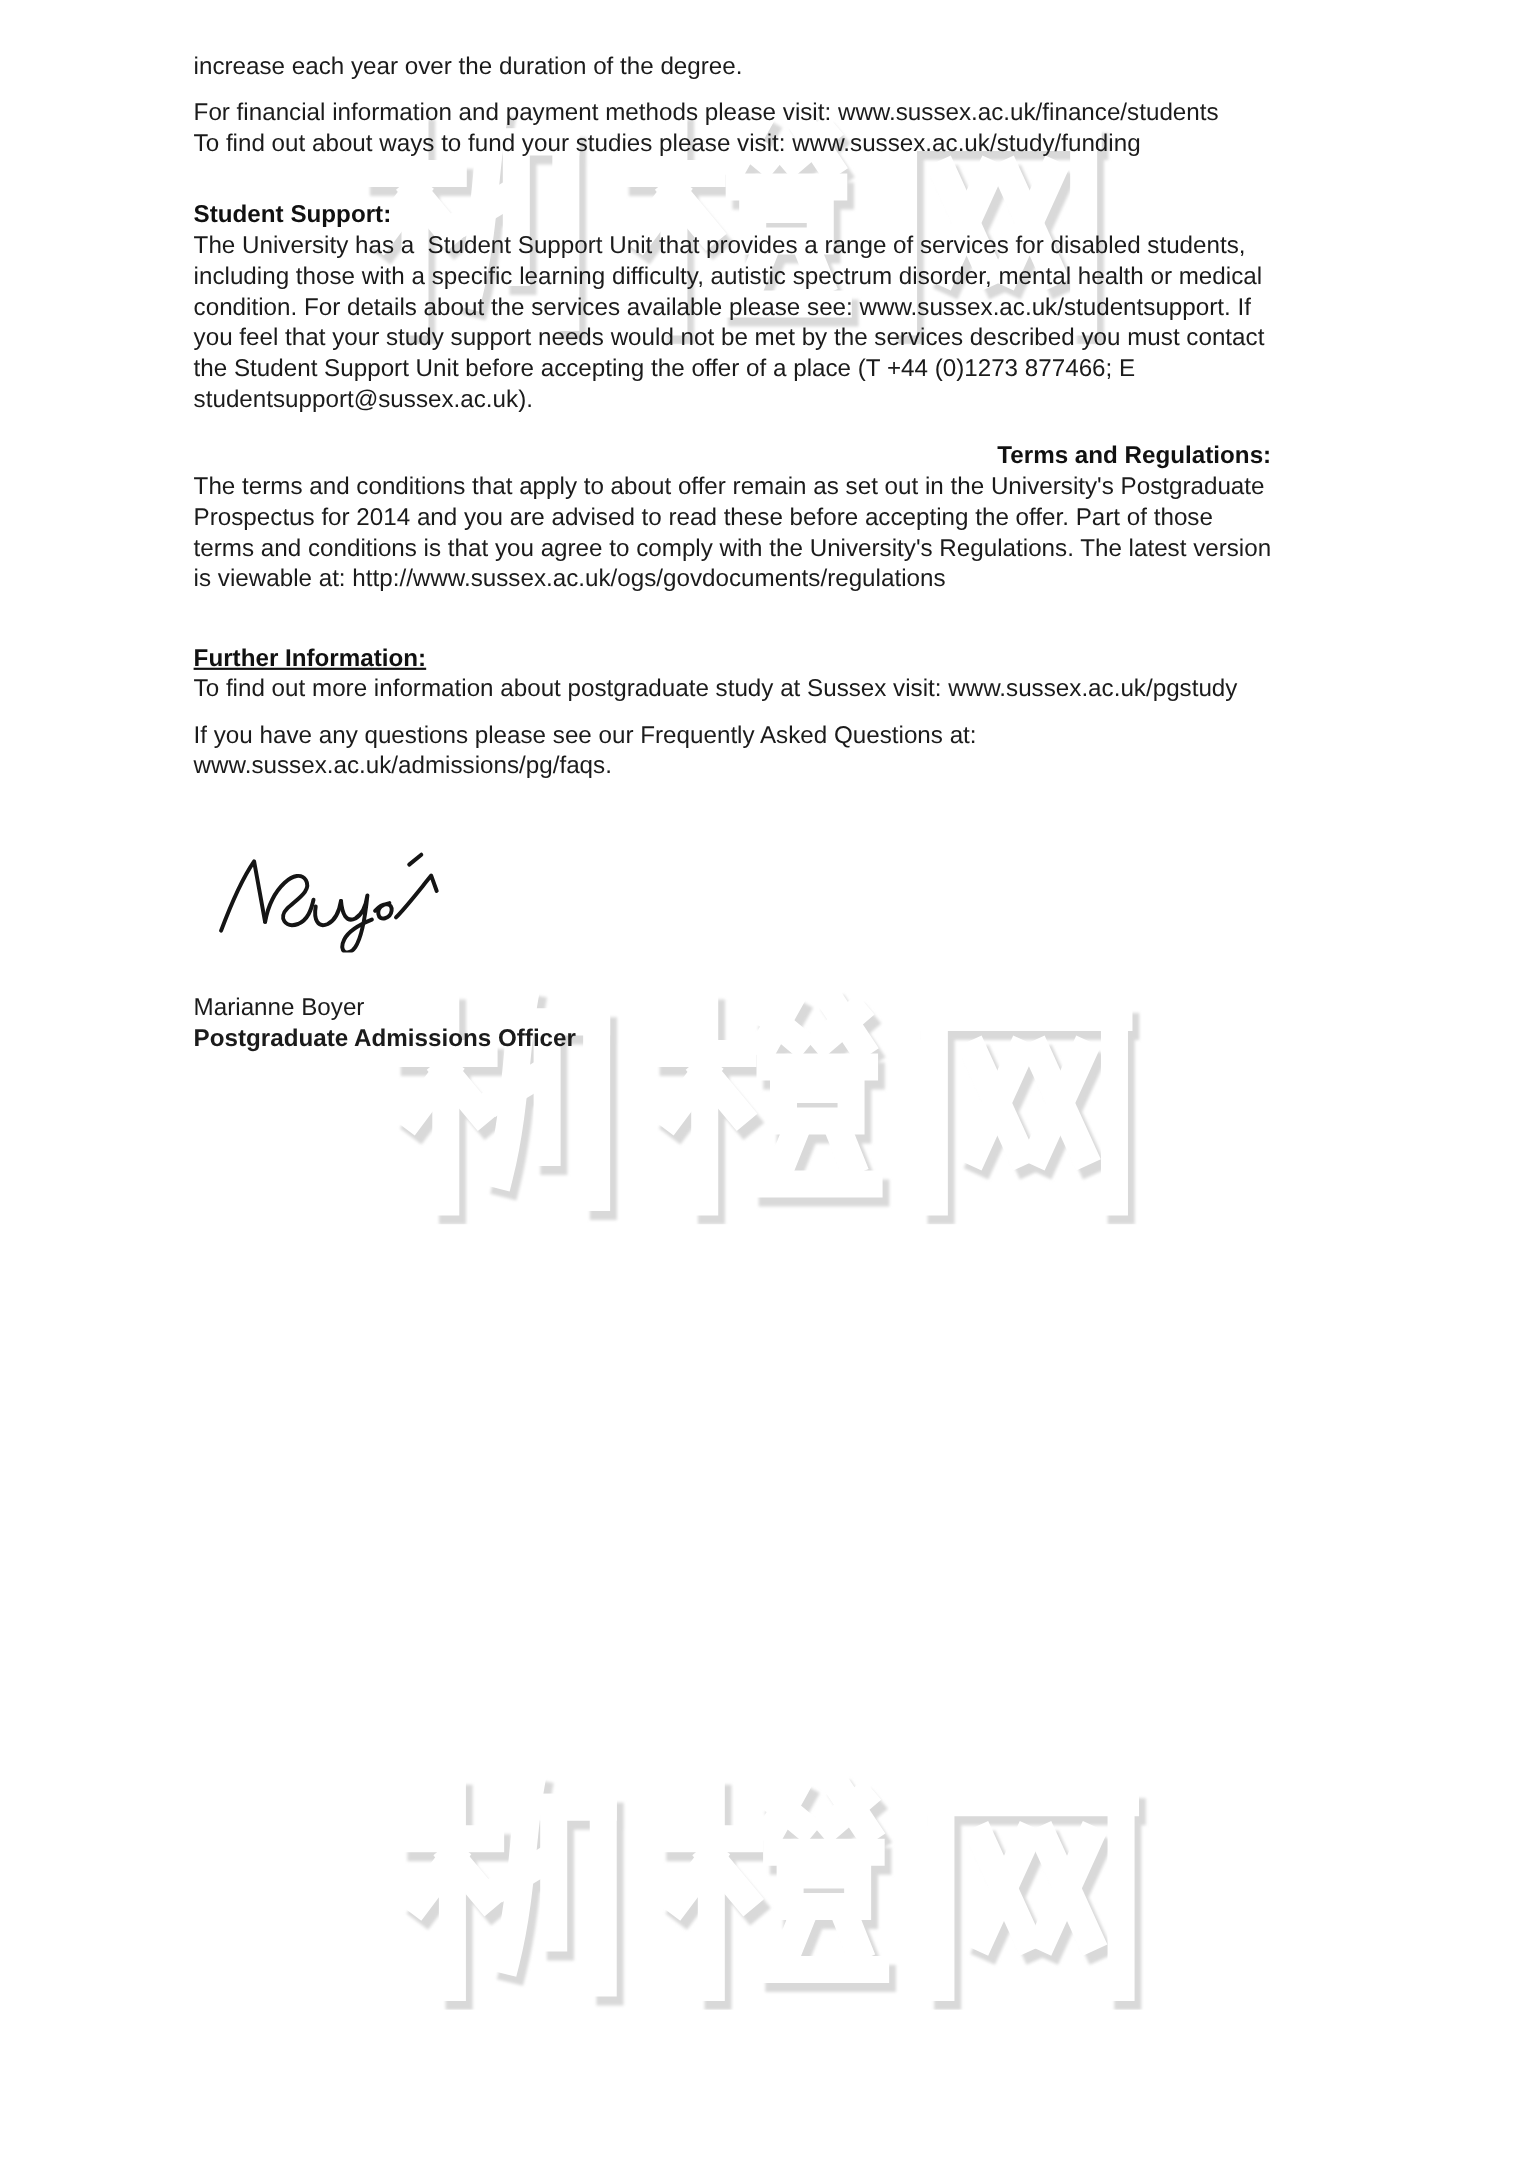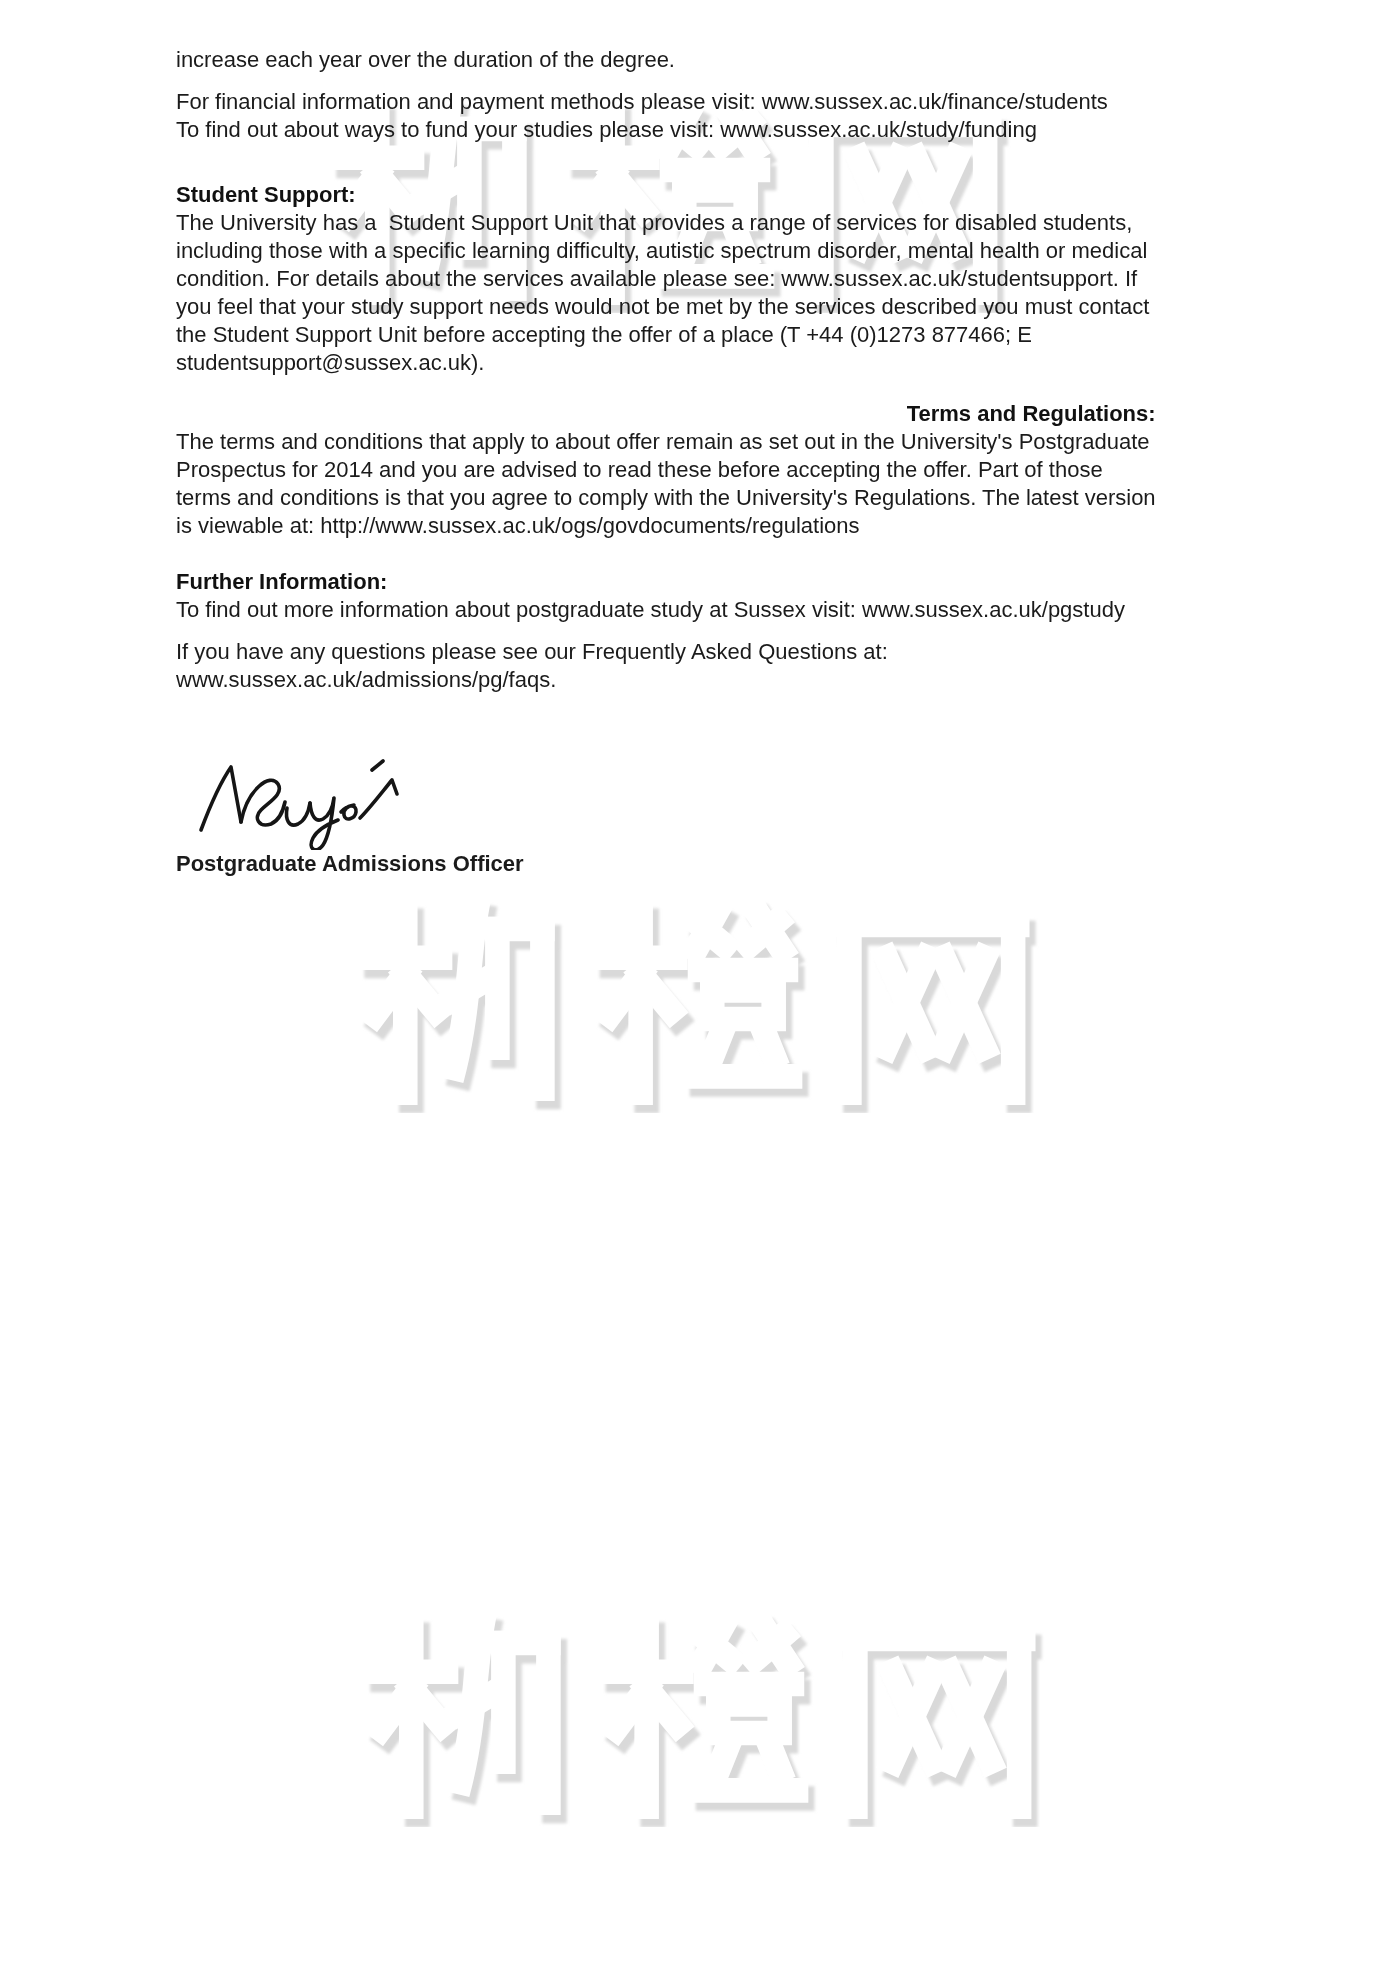--- a/index.html
+++ b/index.html
@@ -42,21 +42,21 @@
     font-size: 22px;
     line-height: 28px;
     font-weight: bold;
     white-space: pre;
     color: #111111;
   }
   .para { margin: 0; }
   .mt-para   { margin-top: 14px; }
   .mt-head-1 { margin-top: 37px; }
   .mt-head-2 { margin-top: 23px; text-align: right; }
-  .mt-head-3 { margin-top: 28px; }
+  .mt-head-3 { margin-top: 44px; text-decoration: underline; }
   .mt-close  { margin-top: 54px; }
   .sig-svg {
     display: block;
     margin-top: 56px;
     margin-left: 20px;
     width: 220px;
     height: 100px;
   }
   .sig-name  { margin-top: 36px; }
   .sig-title { font-weight: bold; }
@@ -171,16 +171,17 @@
         <path d="M5 80 C14 56 26 30 35 17 L45 72"></path>
         <path d="M45 72 C51 40 74 22 82 34 C88 44 73 52 65 60 C57 68 63 78 75 74 C84 70 87 61 89 52"></path>
         <path d="M91 58 C89 70 93 78 102 74 C110 70 113 59 114 53"></path>
         <path d="M114 53 C115 65 119 73 127 69 C134 65 137 55 138 48 C136 68 133 86 127 95 C121 104 111 100 117 88 C121 80 132 74 142 70"></path>
         <path d="M145 62 C153 53 161 55 160 62 C159 69 149 72 148 65 C147 59 152 56 158 55"></path>
         <path d="M164 68 C173 59 183 46 196 30 L201 44"></path>
         <path d="M176 20 L187 11"></path>
       </g>
     </svg>
 
+    <p class="line sig-name">Marianne Boyer</p>
     <p class="line sig-title">Postgraduate Admissions Officer</p>
 
   </main>
 </div>
 
 </body></html>

